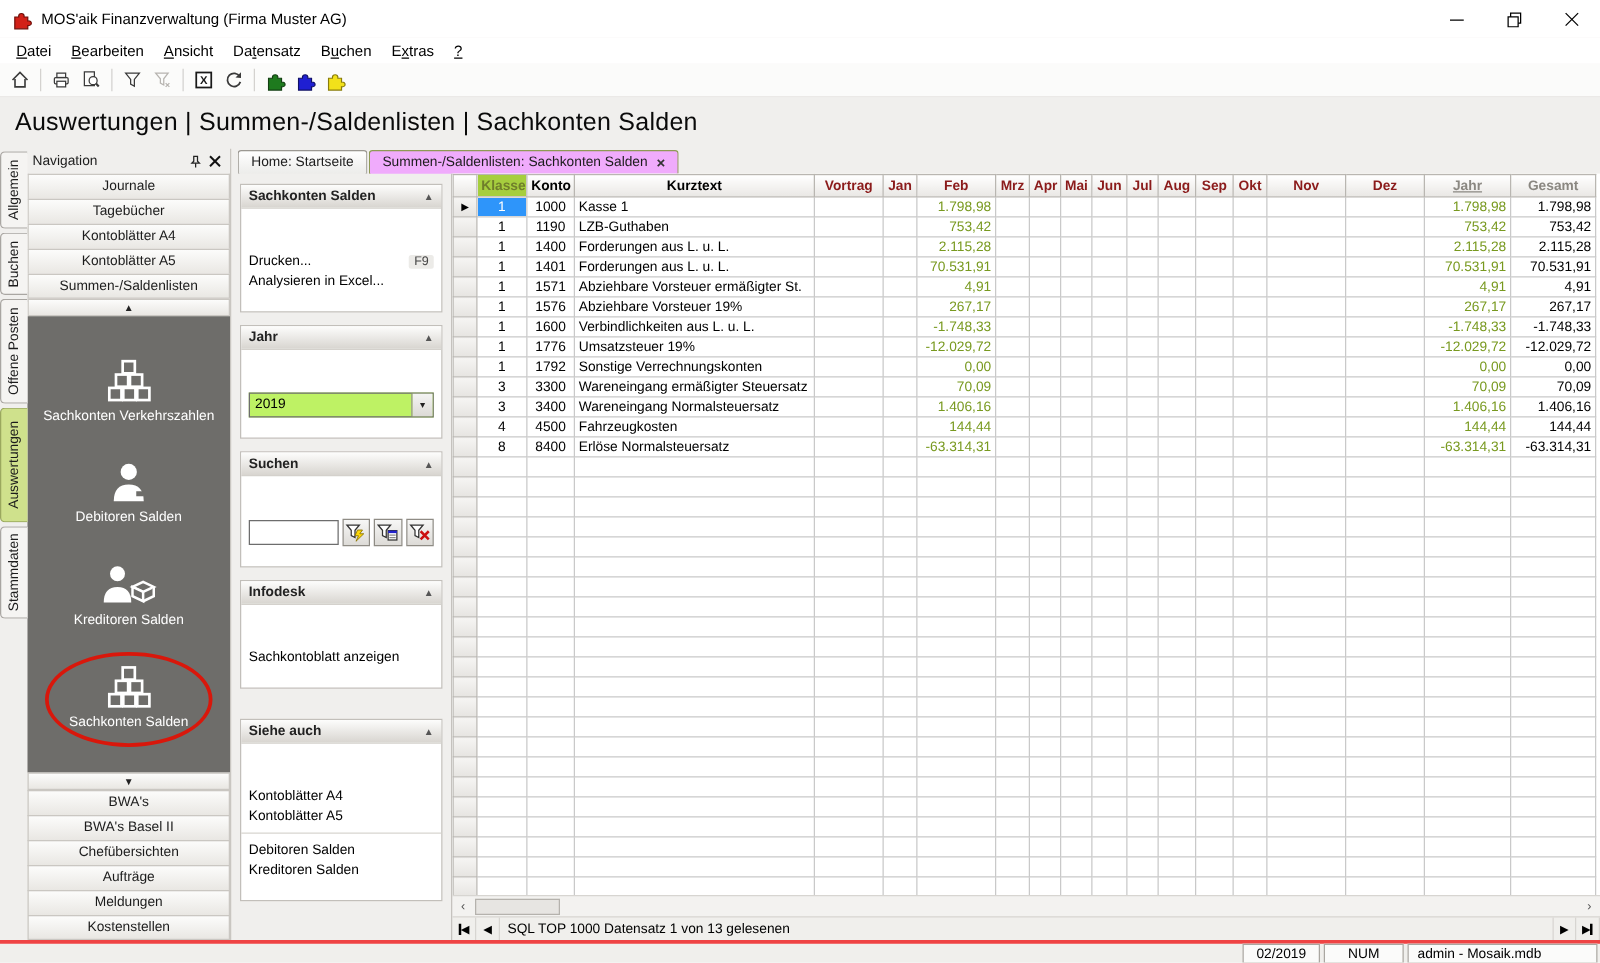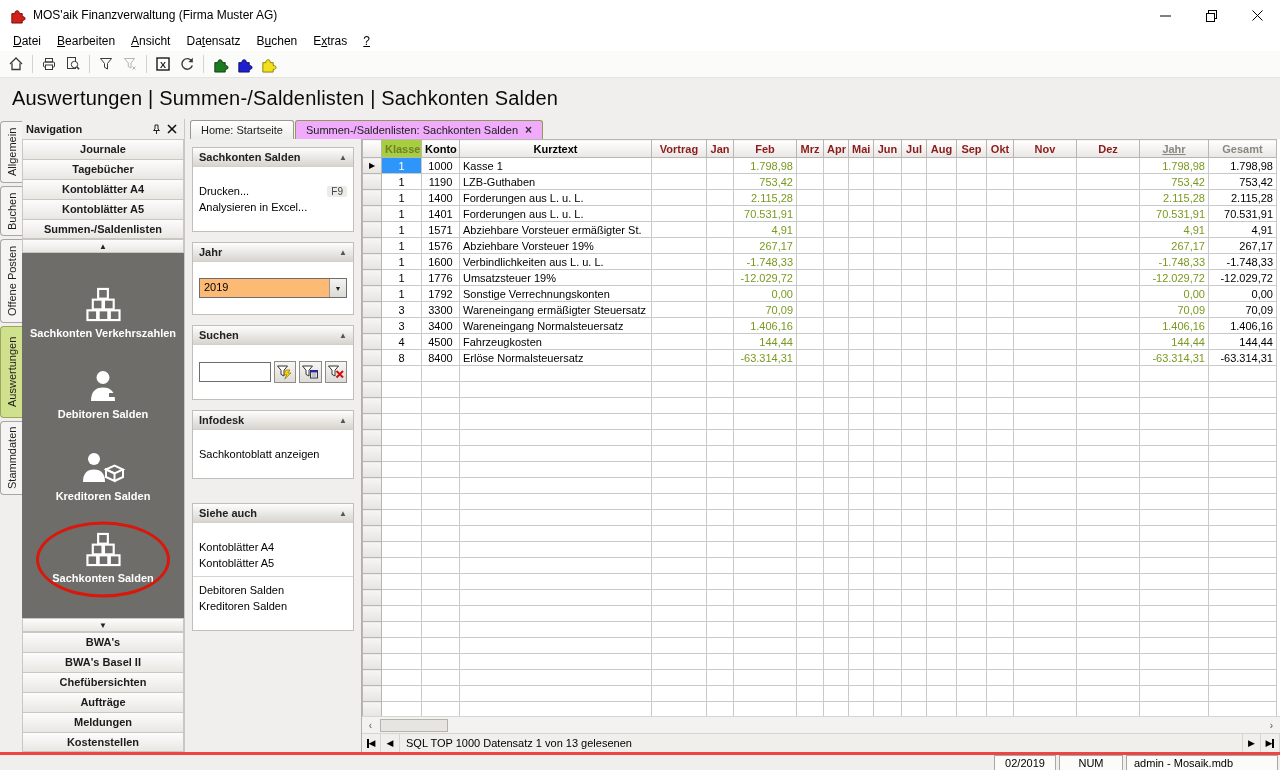--- a/index.html
+++ b/index.html
@@ -27,21 +27,21 @@
   .pagehead h1 { font-size:20px; font-weight:normal; color:#0a0a0a; letter-spacing:0.2px; }
   
   .main { height:633px; display:flex; background:#f0efed; }
   
   .vtabs { width:22px; display:flex; flex-direction:column; padding-top:2px; }
   .vtab { writing-mode:vertical-rl; transform:rotate(180deg); display:flex; align-items:center; justify-content:center;
           font-size:11px; background:#f5f4f2; border:1px solid #a9a6a2; border-left:none;
           border-radius:0 4px 4px 0; margin-bottom:3px; color:#1c1c1c; }
   .vtab.active { background:#cfe18c; border-color:#9aa85e; }
   
-  .navpanel { width:163px; display:flex; flex-direction:column; background:#f0efed; border-right:1px solid #c9c6c1;font-weight:bold; }
+  .navpanel { width:163px; display:flex; flex-direction:column; background:#f0efed; border-right:1px solid #c9c6c1; }
   .nav-header { height:20px; display:flex; align-items:center; font-size:11px; padding:0 4px; color:#1c1c1c; }
   .nav-header .sp { flex:1; }
   .nav-hbtn { width:16px; height:16px; display:flex; align-items:center; justify-content:center; font-size:12px; color:#222; }
   .nav-btn { height:20px; line-height:18px; text-align:center; font-size:11px; color:#1c1c1c;
              background:linear-gradient(#fcfcfb,#e9e7e3); border:1px solid #cac7c2; border-bottom:none; }
   .nav-list .nav-btn:last-child { border-bottom:1px solid #cac7c2; }
   .nav-arrow { height:14px; display:flex; align-items:center; justify-content:center; font-size:8px; color:#222;
                background:linear-gradient(#fcfcfb,#e9e7e3); border:1px solid #cac7c2; }
   .nav-dark { flex:1; background:#6e6d6a; display:flex; flex-direction:column; justify-content:space-evenly; padding:4px 0; }
   .nav-big { display:flex; flex-direction:column; align-items:center; gap:5px; color:#fff; font-size:11px; position:relative; text-align:center; }
@@ -56,26 +56,26 @@
   .tab.active { background:#f0abfc; border-color:#8f9a55; }
   .tab-close { margin-left:7px; font-size:12px; font-weight:bold; color:#333; }
   .workarea { flex:1; display:flex; min-height:0; }
   
   .taskpane { width:176px; padding:8px 7px 0 7px; }
   .tp-section { margin-bottom:10px; border:1px solid #c2bfba; background:#fff; }
   .tp-head { background:linear-gradient(#fdfdfc,#d8d5d0); padding:3px 6px; font-size:11px; font-weight:bold;
              color:#222; display:flex; align-items:center; border-bottom:1px solid #d4d1cc; }
   .tp-head .sp { flex:1; }
   .tp-collapse { font-size:8px; color:#555; }
-  .tp-body { padding:16px 6px; font-size:11px; }
+  .tp-body { padding:16px 6px; font-size:11px;margin-top:18px; }
   .tp-link { display:flex; align-items:center; padding:2px 0; color:#000; cursor:default; }
   .tp-link .sp { flex:1; }
   .tp-shortcut { color:#444; background:#ecebe8; padding:0 4px; font-size:10px; border-radius:2px; }
   .tp-divider { border-top:1px solid #d8d5d0; margin:5px -6px; }
-  .combo { display:flex; border:1px solid #6d6d6d; background:#fdba74; height:20px;justify-content:flex-end; }
+  .combo { display:flex; border:1px solid #6d6d6d; background:#bef264; height:20px;justify-content:flex-end; }
   .combo-value { flex:1; padding:2px 4px; font-size:11px; }
   .combo-btn { width:17px; background:linear-gradient(#f4f4f3,#dcdad6); border-left:1px solid #9a978f;
                display:flex; align-items:center; justify-content:center; font-size:7px; color:#222; }
   .search-row { display:flex; align-items:center; gap:3px; }
   .search-input { width:72px; height:20px; border:1px solid #6d6d6d; background:#fff; font-size:11px; padding:0 3px; }
   .mini-btn { width:25px; height:22px; background:linear-gradient(#f7f7f6,#dddbd7); border:1px solid #8f8c85;
               display:flex; align-items:center; justify-content:center; }
   
   .gridwrap { flex:1; display:flex; flex-direction:column; border-left:1px solid #b3b0ab; min-width:0; background:#fff; }
   .grid { flex:1; overflow:hidden; background:#fff; }

